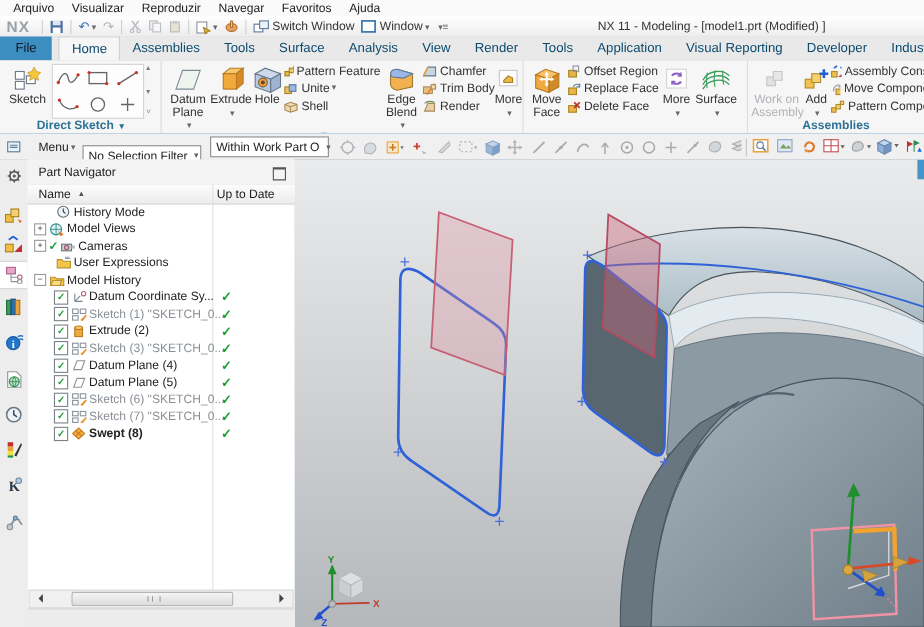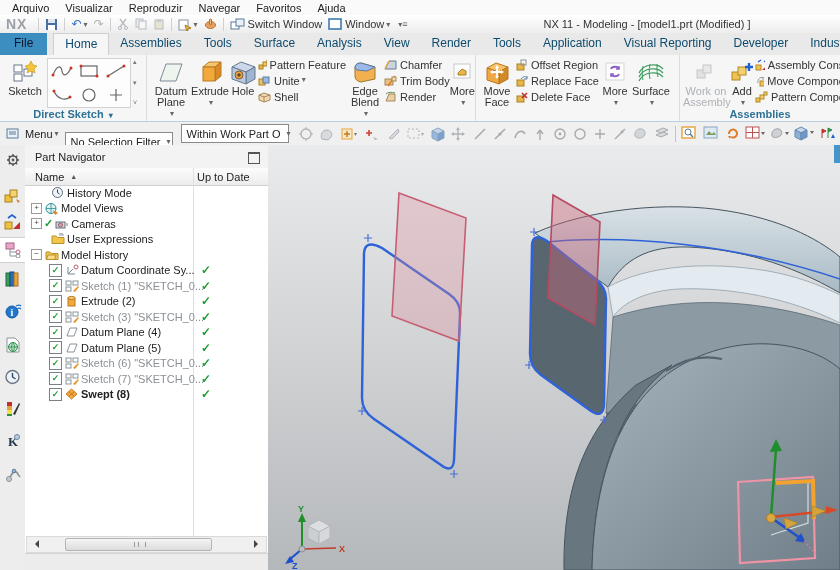--- a/index.html
+++ b/index.html
@@ -467,21 +467,21 @@
       <div class="rlabel"><span>Assemblies</span></div>
     </div>
   </div>
 
   <div class="selbar">
     <span class="menucombo">
       <svg width="15" height="13">
           <rect x="1" y="2" width="11" height="9" fill="#eaf1f8" stroke="#5a7a9a"></rect>
           <path d="M3,5h7M3,7h7" stroke="#5a7a9a"></path>
         </svg>
-      <span style="margin-left:4px;">Menu</span>
+      <span style="margin-left:14px;">Menu</span>
         <span class="caret">▾</span>
     </span>
     <div class="combo" style="width:96px;margin-top:16px;">
       <span style="flex:1;">No Selection Filter</span>
         <span class="caret">▾</span>
     </div>
     <div class="combo" style="width:96px;">
       <span style="flex:1;">Within Work Part O</span>
         <span class="caret">▾</span>
     </div>

